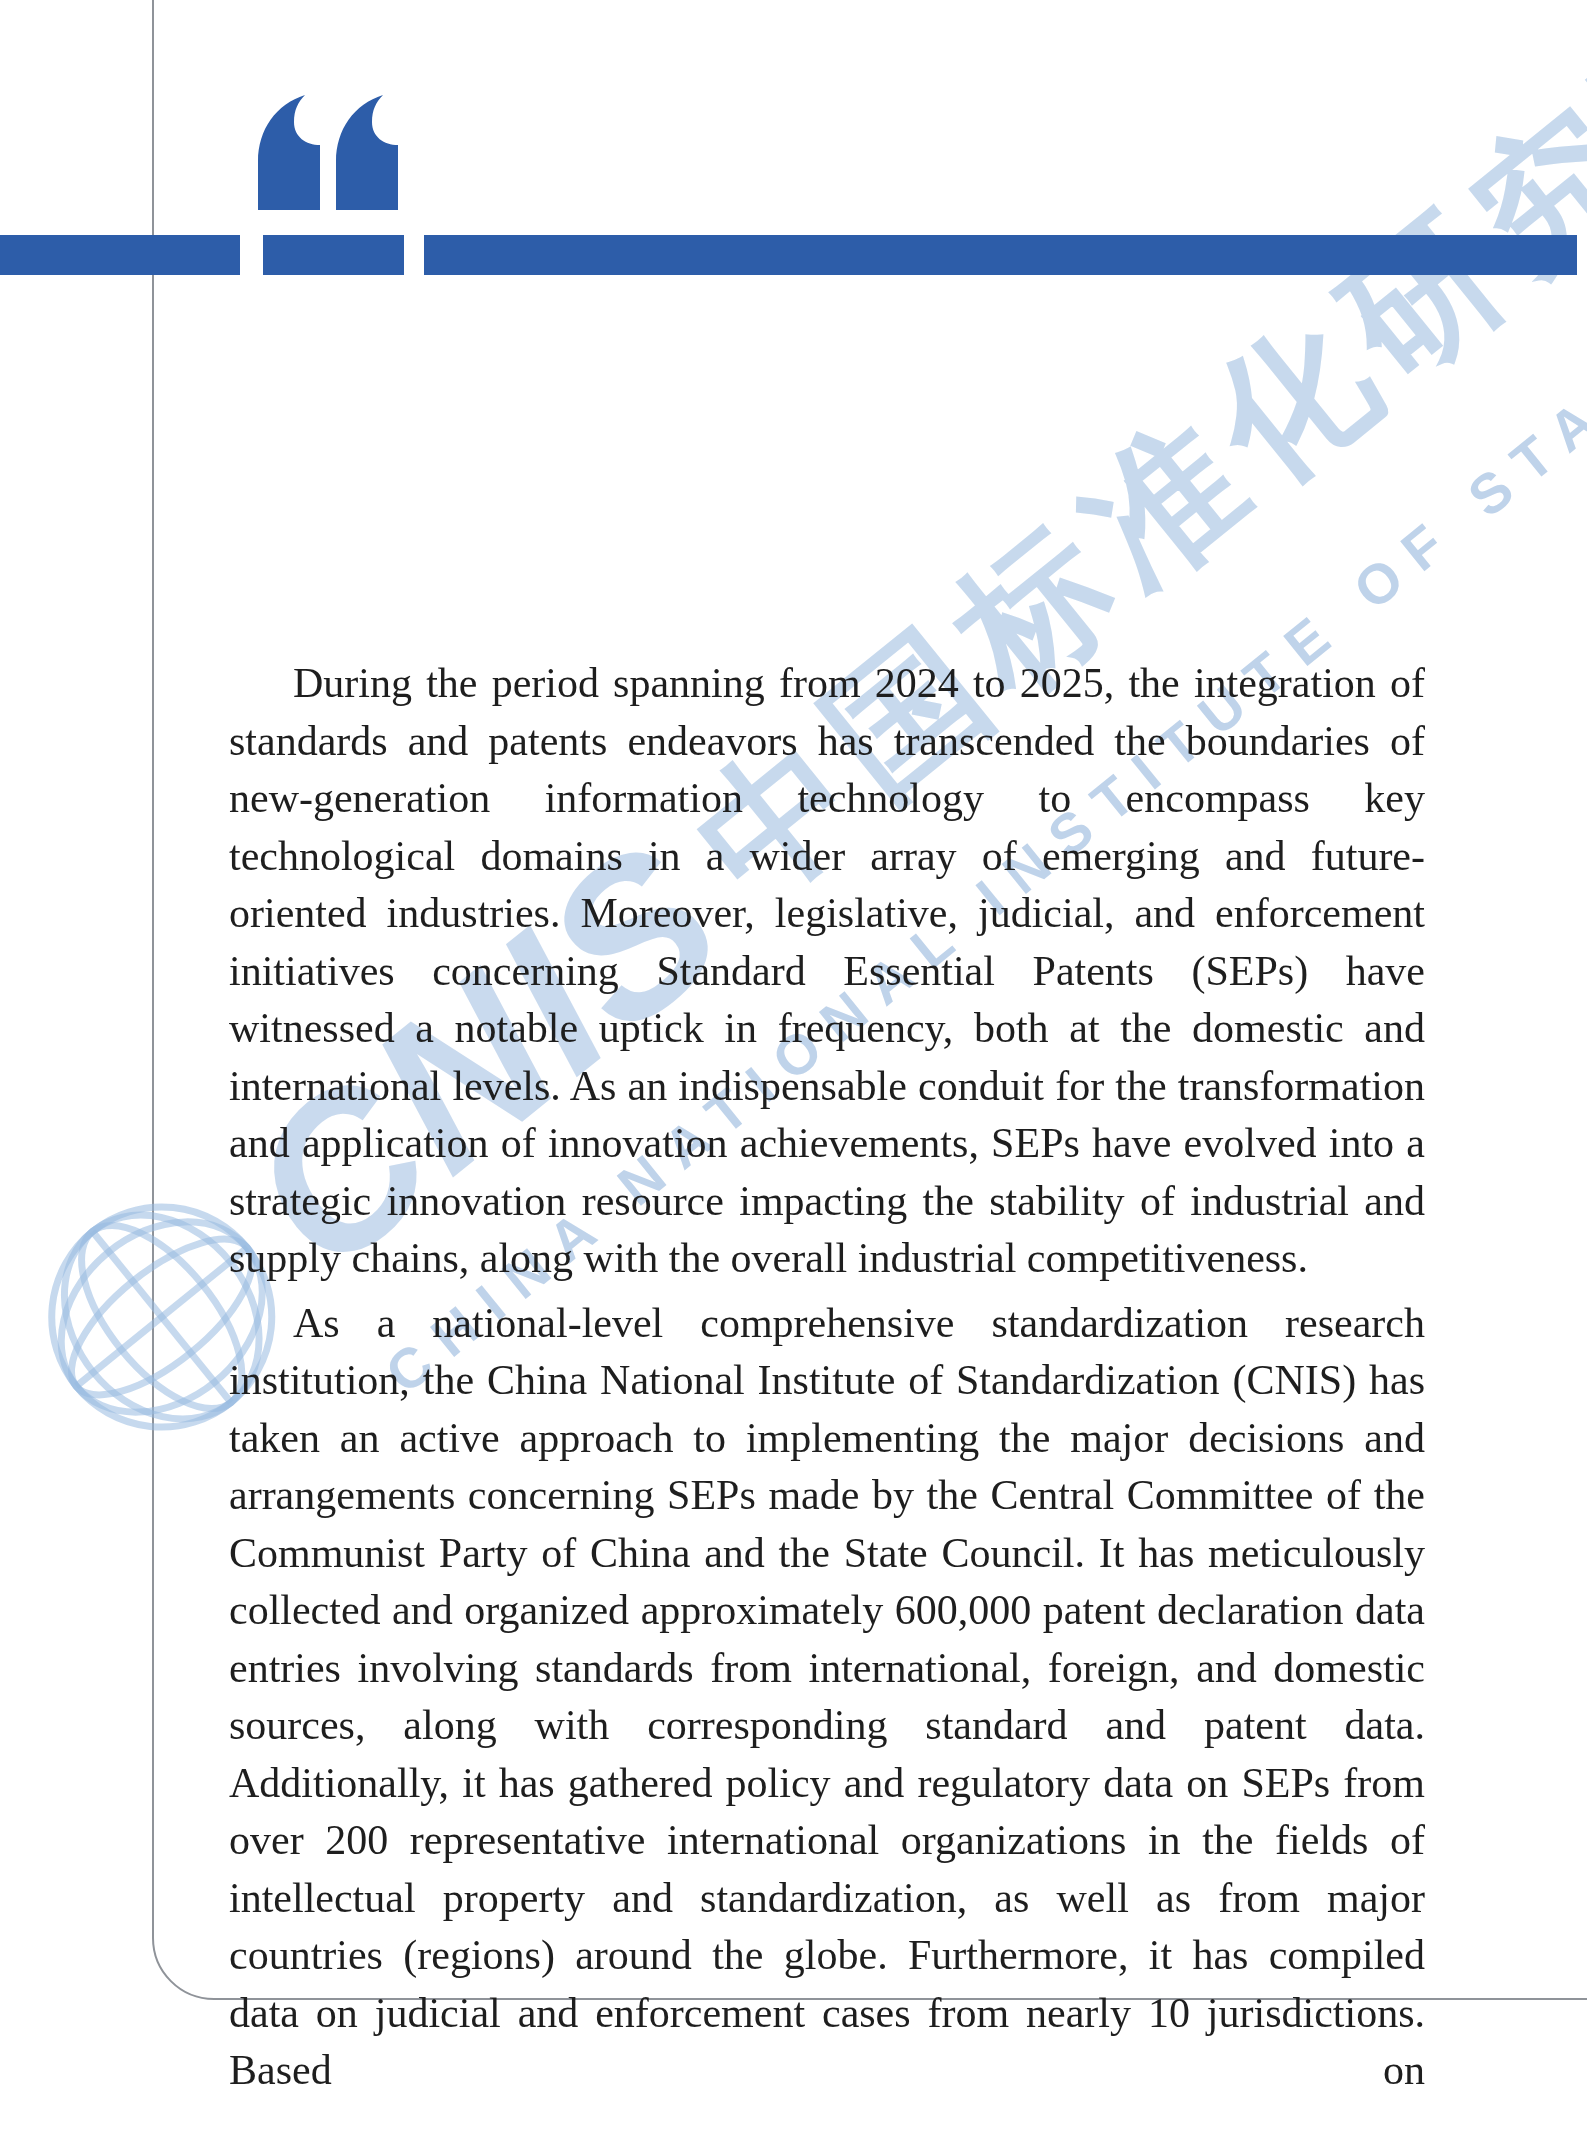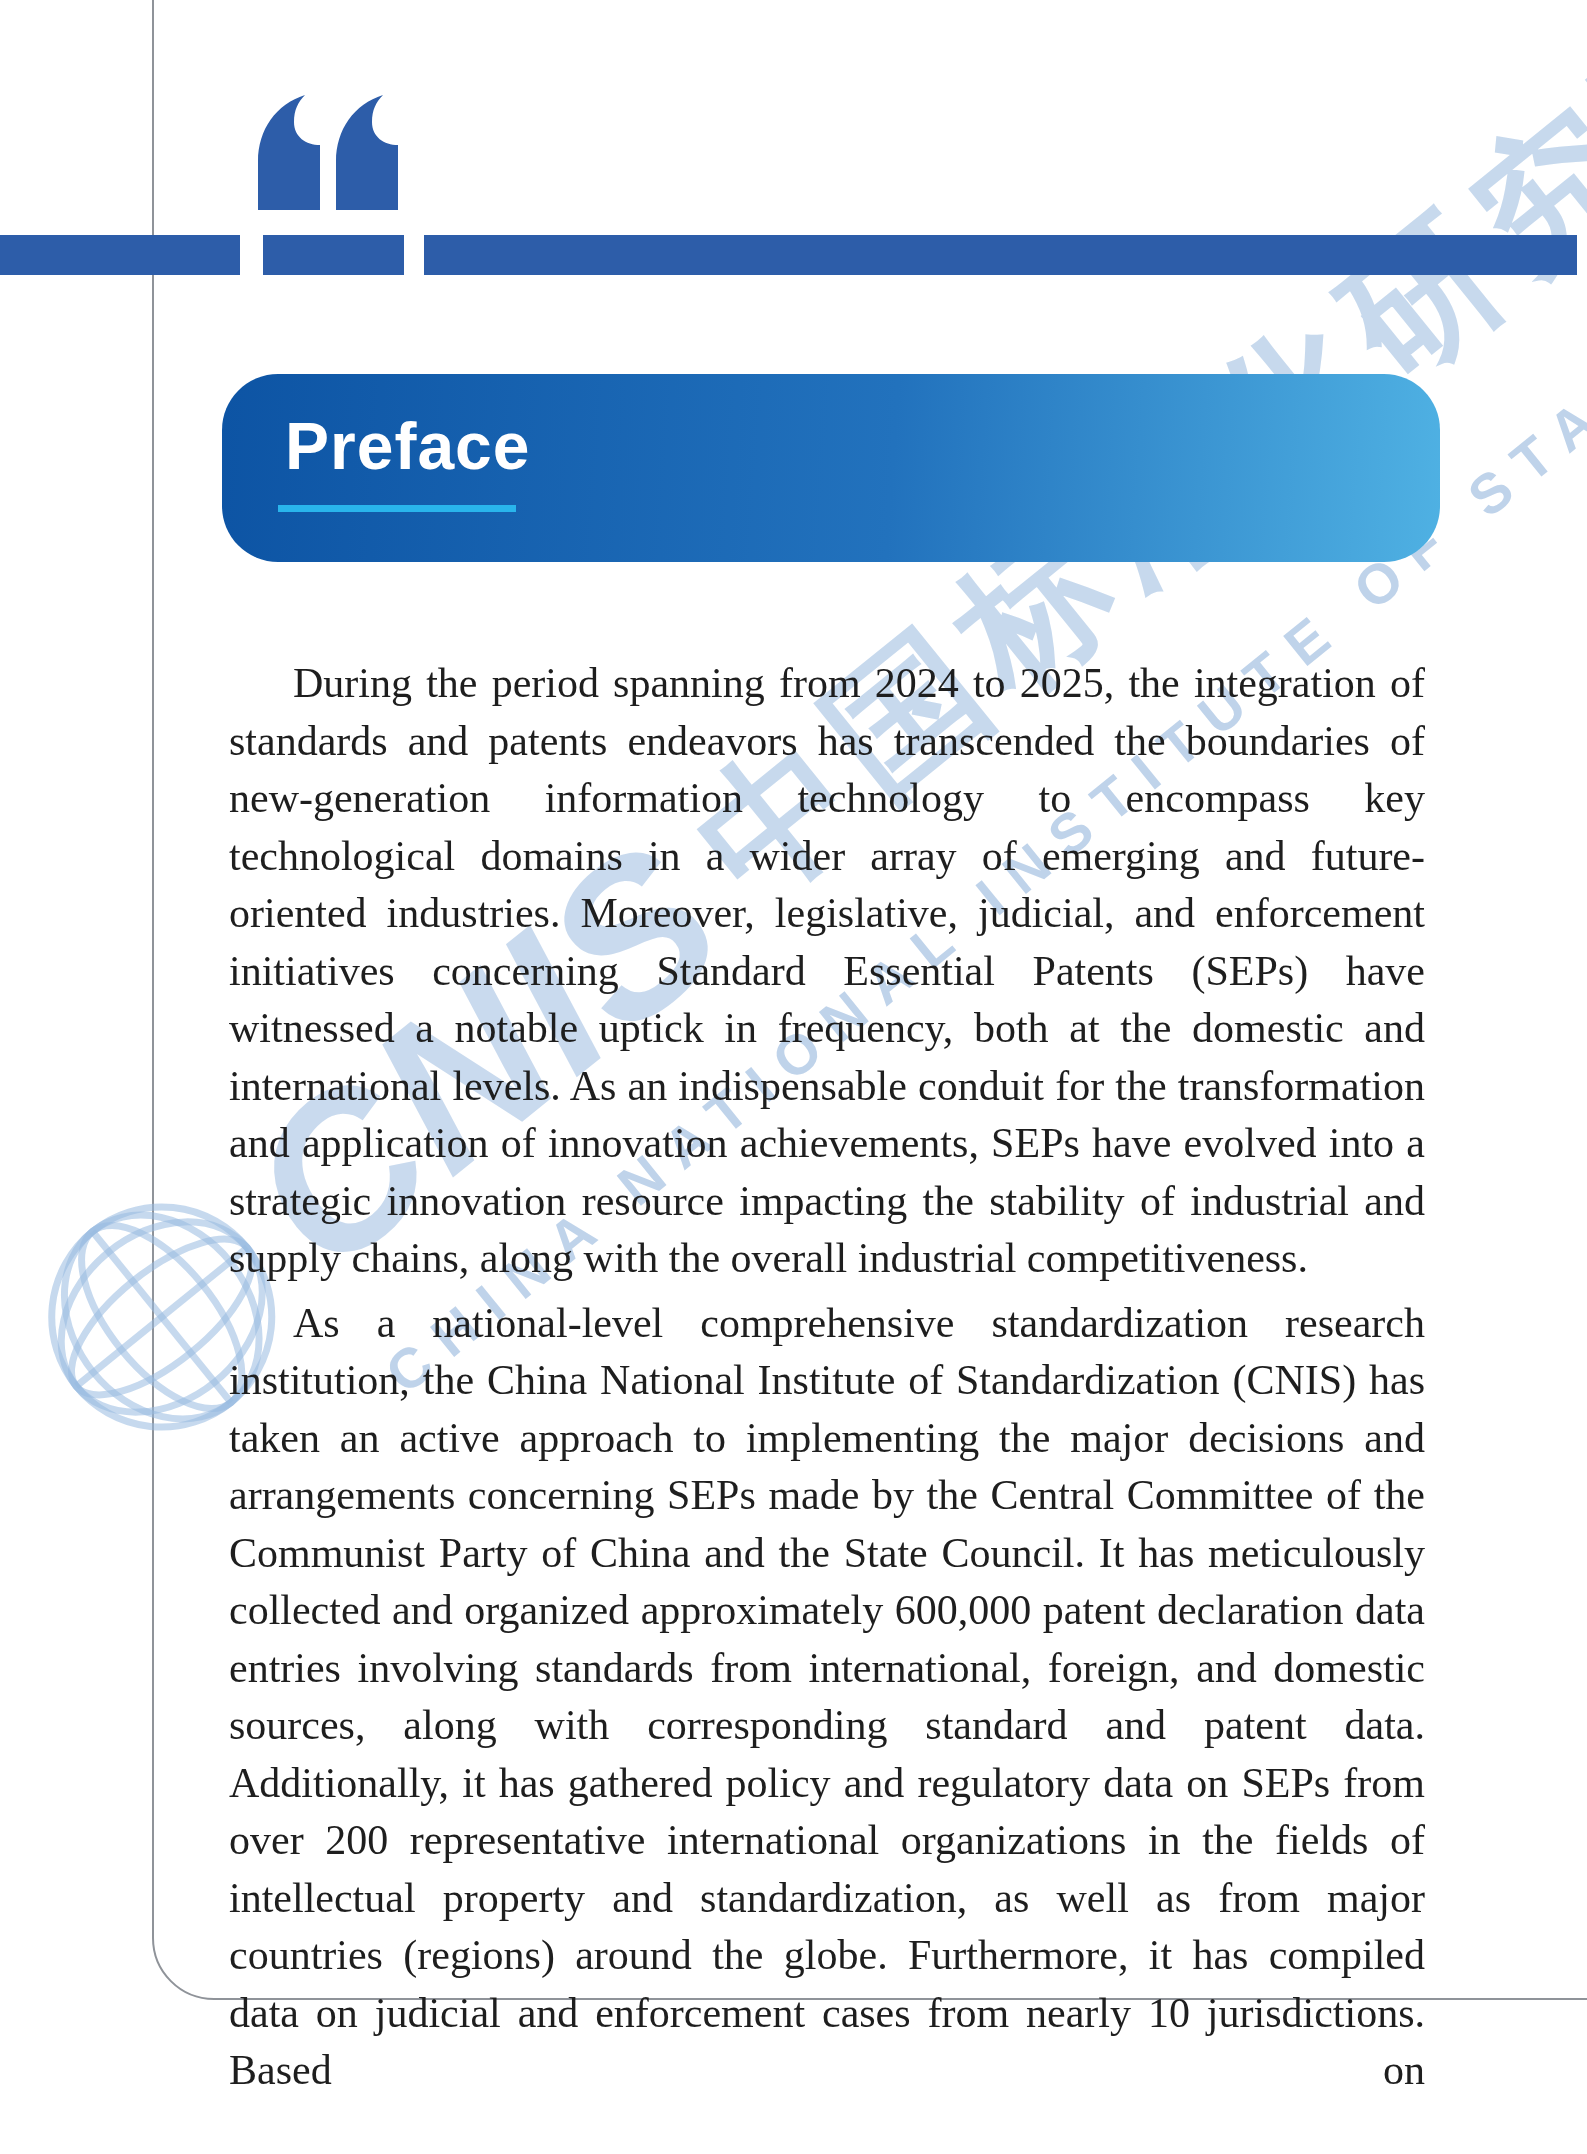--- a/index.html
+++ b/index.html
@@ -120,23 +120,19 @@
   <div class="bar-gap g1"></div>
   <div class="bar-gap g2"></div>
 
   <svg class="quote-mark" viewBox="0 0 140 115">
     <g fill="#2d5da9">
       <path d="M 47 0 C 18 9, 0 35, 0 66 L 0 115 L 62 115 L 62 50 C 48 50, 36 42, 36 27 C 36 15, 40 7, 47 0 Z"></path>
       <path d="M 125 0 C 96 9, 78 35, 78 66 L 78 115 L 140 115 L 140 50 C 126 50, 114 42, 114 27 C 114 15, 118 7, 125 0 Z"></path>
     </g>
   </svg>
 
-  <div class="banner">
-    <h1 class="banner-title">Preface</h1>
-    <div class="banner-underline"></div>
-  </div>
 
   <div class="body-text">
     <p>During the period spanning from 2024 to 2025, the integration of standards and patents endeavors has transcended the boundaries of new-generation information technology to encompass key technological domains in a wider array of emerging and future-oriented industries. Moreover, legislative, judicial, and enforcement initiatives concerning Standard Essential Patents (SEPs) have witnessed a notable uptick in frequency, both at the domestic and international levels. As an indispensable conduit for the transformation and application of innovation achievements, SEPs have evolved into a strategic innovation resource impacting the stability of industrial and supply chains, along with the overall industrial competitiveness.</p>
     <p class="cutoff">As a national-level comprehensive standardization research institution, the China National Institute of Standardization (CNIS) has taken an active approach to implementing the major decisions and arrangements concerning SEPs made by the Central Committee of the Communist Party of China and the State Council. It has meticulously collected and organized approximately 600,000 patent declaration data entries involving standards from international, foreign, and domestic sources, along with corresponding standard and patent data. Additionally, it has gathered policy and regulatory data on SEPs from over 200 representative international organizations in the fields of intellectual property and standardization, as well as from major countries (regions) around the globe. Furthermore, it has compiled data on judicial and enforcement cases from nearly 10 jurisdictions. Based on</p>
   </div>
 
 </div>
 
 </body></html>

